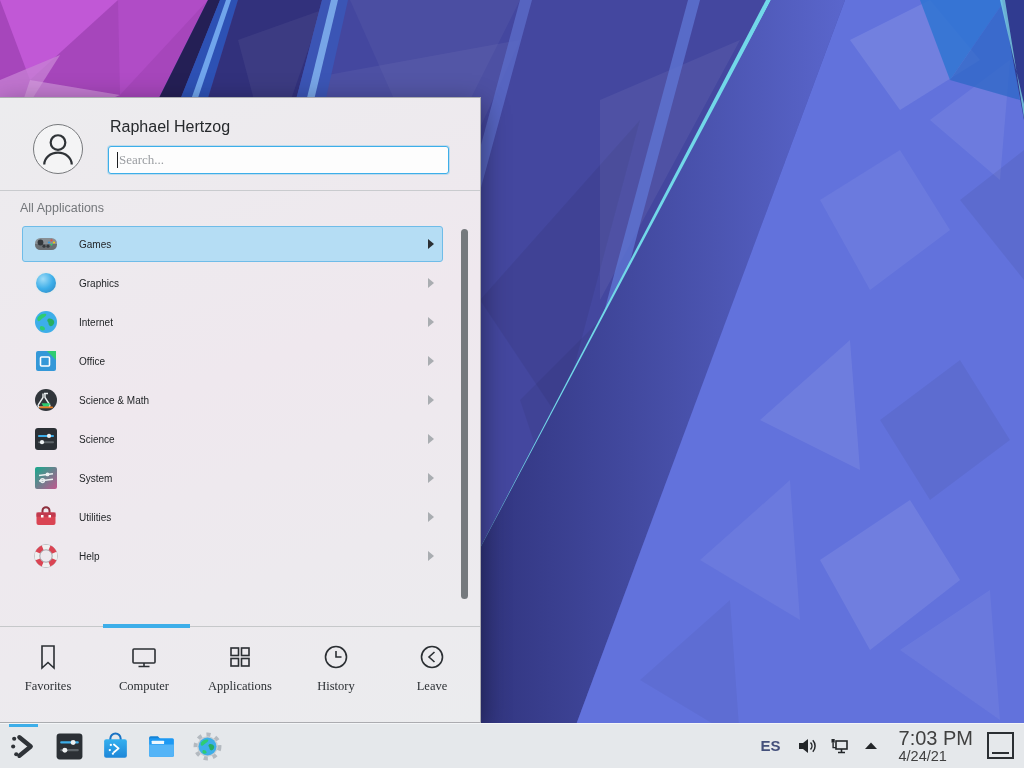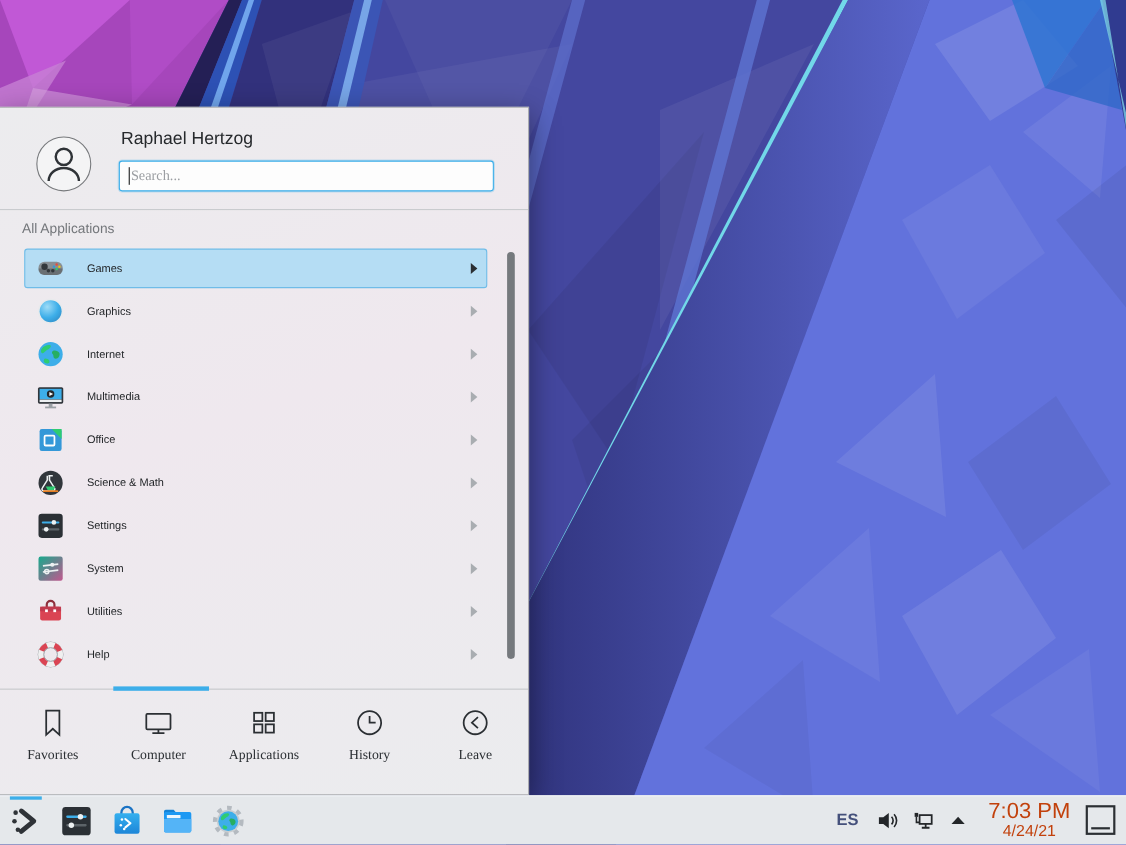--- a/index.html
+++ b/index.html
@@ -58,21 +58,21 @@
     background:#e5e8eb; border-top:1px solid #f3f5f7;
     display:flex; align-items:center; }
   #task-launcher-indicator { position:absolute; left:9px; top:0; width:29px; height:3px;
     background:#3daee9; }
   .task-icon { width:46px; height:45px; display:flex; align-items:center; justify-content:center; }
   .task-icon svg { width:31px; height:31px; display:block; }
   #tray { margin-left:auto; display:flex; align-items:center; }
   #kbd-layout { font-size:15px; font-weight:bold; color:#44507b; margin-right:14px; }
   .tray-icon { width:24px; height:24px; margin-right:8px; display:flex; align-items:center; justify-content:center; }
   .tray-icon svg { width:22px; height:22px; display:block; }
-  #clock { text-align:center; line-height:1.02; margin:0 14px 0 8px; color:#c2410c; }
+  #clock { line-height:1.02; margin:0 14px 0 8px; color:#404040; }
   #clock-time { font-size:20px; }
   #clock-date { font-size:14.5px; }
   #show-desktop { width:27px; height:27px; border:2px solid #2b2f33; margin-right:10px; position:relative; }
   #show-desktop::after { content:""; position:absolute; left:3px; right:3px; bottom:3px; height:2.5px; background:#2b2f33; }
 </style>
 </head>
 <body>
 
 <div id="desktop">
 
@@ -195,35 +195,20 @@
               <path d="M15 10c2-1 5 0 6 2 1 3-2 6-4 5s-1-3-2-4-1-2 0-3z" fill="#27ae60"></path>
               <path d="M8 17c2 0 4 1 4 3 0 1-2 2-4 1s-1-4 0-4z" fill="#2ecc71"></path>
             </svg>
           </span>
           <span class="cat-label">Internet</span>
           <span class="cat-arrow"></span>
         </div>
         <div class="cat-row">
           <span class="cat-icon">
             <svg viewBox="0 0 26 26">
-              <rect x="1.5" y="4" width="23" height="15" rx="1.5" fill="#31363b"></rect>
-              <rect x="3" y="5.5" width="20" height="9.5" fill="#3daee9"></rect>
-              <rect x="3" y="15.3" width="20" height="2.2" fill="#eceff1"></rect>
-              <circle cx="13" cy="10.2" r="3.4" fill="#23272b"></circle>
-              <path d="M11.9 8.3l3.4 1.9-3.4 1.9z" fill="#fff"></path>
-              <rect x="11.3" y="19" width="3.4" height="3" fill="#9aa0a5"></rect>
-              <rect x="8" y="21.6" width="10" height="1.6" fill="#9aa0a5"></rect>
-            </svg>
-          </span>
-          <span class="cat-label">Multimedia</span>
-          <span class="cat-arrow"></span>
-        </div>
-        <div class="cat-row">
-          <span class="cat-icon">
-            <svg viewBox="0 0 26 26">
               <rect x="3" y="3" width="20" height="20" rx="2" fill="#3498d8"></rect>
               <polygon points="14,3 23,3 23,12" fill="#2ecc71"></polygon>
               <rect x="7.5" y="9" width="9" height="9" rx="1" fill="none" stroke="#fff" stroke-width="1.6"></rect>
             </svg>
           </span>
           <span class="cat-label">Office</span>
           <span class="cat-arrow"></span>
         </div>
         <div class="cat-row">
           <span class="cat-icon">
@@ -240,21 +225,21 @@
         <div class="cat-row">
           <span class="cat-icon">
             <svg viewBox="0 0 26 26">
               <rect x="2" y="2" width="22" height="22" rx="3" fill="#2b3035"></rect>
               <rect x="5" y="9" width="16" height="1.9" rx=".9" fill="#3daee9"></rect>
               <circle cx="16" cy="9.9" r="2.1" fill="#ecf0f1"></circle>
               <rect x="5" y="15.3" width="16" height="1.9" rx=".9" fill="#5c6368"></rect>
               <circle cx="9" cy="16.2" r="2.1" fill="#ecf0f1"></circle>
             </svg>
           </span>
-          <span class="cat-label">Settings</span>
+          <span class="cat-label">Science</span>
           <span class="cat-arrow"></span>
         </div>
         <div class="cat-row">
           <span class="cat-icon">
             <svg viewBox="0 0 26 26">
               <defs>
                 <linearGradient id="gsys" x1="0" y1="0" x2="1" y2="1">
                   <stop offset="0" stop-color="#17a98c"></stop>
                   <stop offset="1" stop-color="#c2578f"></stop>
                 </linearGradient>

